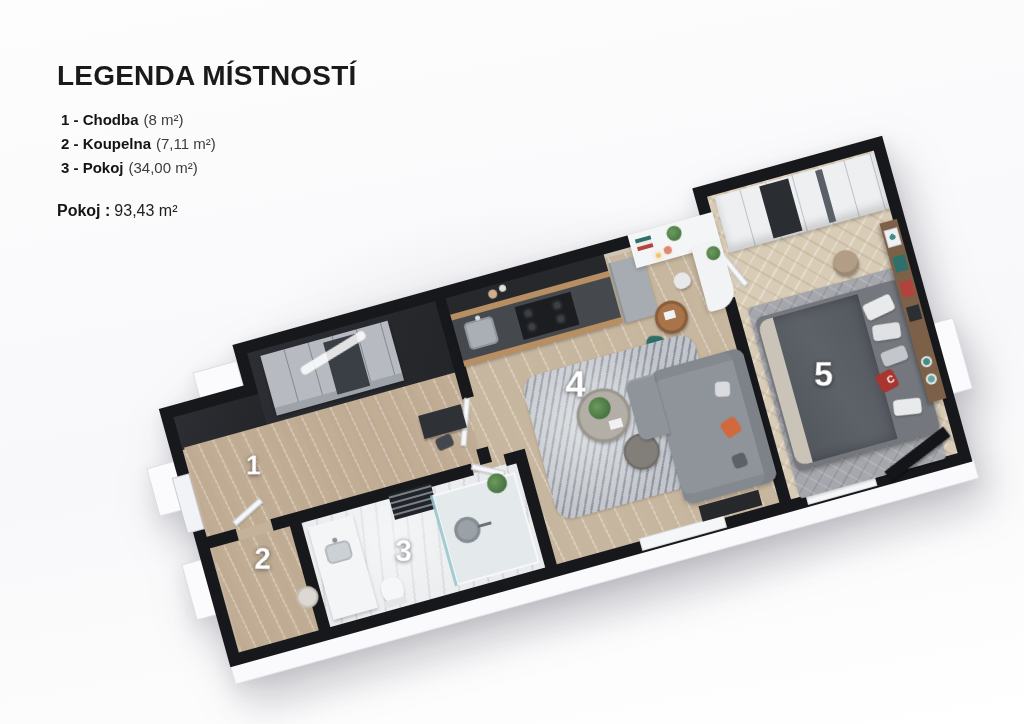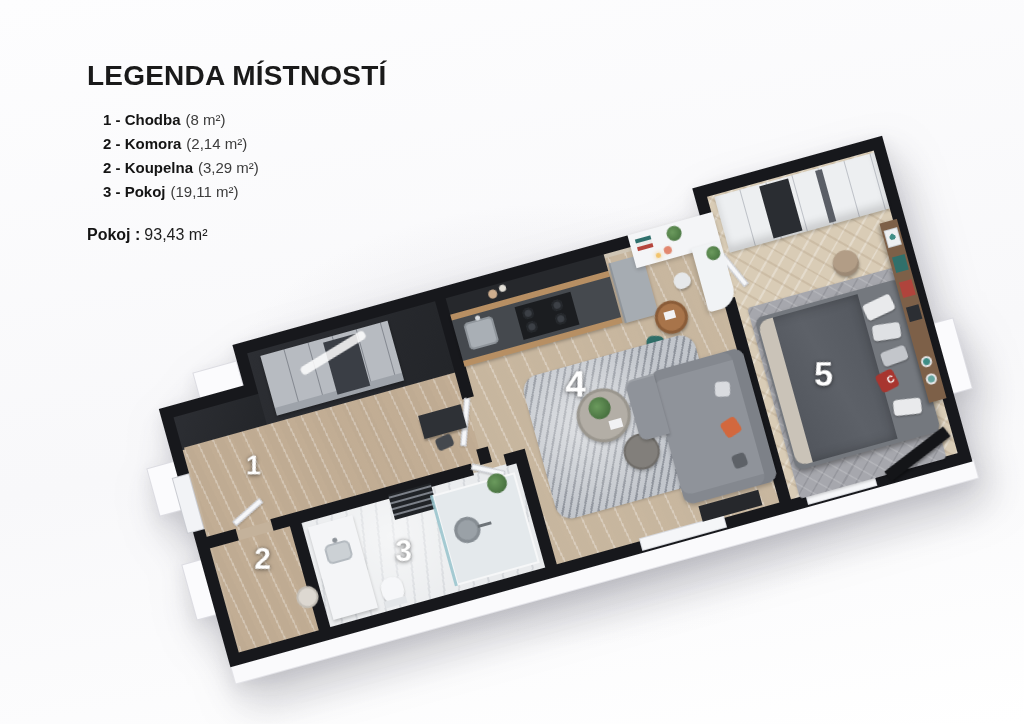--- a/index.html
+++ b/index.html
@@ -3,23 +3,23 @@
 <meta charset="utf-8">
 <style>
   html,body{margin:0;padding:0;}
   body{font-family:"Liberation Sans",sans-serif;background:#fff;}
   .stage{position:relative;width:1024px;height:724px;overflow:hidden;
     background:linear-gradient(170deg,#fdfdfe 0%,#f8f8fa 55%,#ffffff 100%);}
   .stage::before{content:'';position:absolute;left:110px;top:140px;width:900px;height:570px;
     background:radial-gradient(closest-side,rgba(185,185,195,0.38),rgba(185,185,195,0.12) 55%,rgba(185,185,195,0) 78%);}
 
   
-  .legend{position:absolute;left:87px;top:60px;color:#151515;z-index:10;}
+  .legend{position:absolute;left:57px;top:60px;color:#151515;z-index:10;}
   .legend h1{margin:0 0 16px 0;font-size:28px;font-weight:600;letter-spacing:0.2px;color:#1a1a1a;}
-  .legend ul{list-style:none;margin:16px;padding:0;}
+  .legend ul{list-style:none;margin:4px;padding:0;}
   .legend li{font-size:15px;line-height:24px;color:#141414;}
   .legend li b{font-weight:700;}
   .legend li .area{font-weight:400;color:#3c3c3c;margin-left:5px;}
   .legend .total{margin:22px 0 0 0;font-size:16px;color:#141414;}
   .legend .total b{font-weight:700;}
   .legend .total span{font-weight:400;margin-left:4px;color:#1d1d1d;}
 
   
   .scene{position:absolute;left:175px;top:260px;width:770px;height:310px;
     transform:rotate(-15.5deg);transform-origin:center center;
@@ -209,23 +209,22 @@
 </style>
 </head>
 <body>
 
 <div class="stage">
 
   <section class="legend">
     <h1>LEGENDA MÍSTNOSTÍ</h1>
     <ul>
       <li><b>1 - Chodba</b><span class="area">(8 m²)</span></li>
-      <li><b>2 - Komora</b><span class="area">(2,14 m²)</span></li>
-      <li><b>2 - Koupelna</b><span class="area">(3,29 m²)</span></li>
-      <li><b>3 - Pokoj</b><span class="area">(19,11 m²)</span></li>
+      <li><b>2 - Koupelna</b><span class="area">(7,11 m²)</span></li>
+      <li><b>3 - Pokoj</b><span class="area">(34,00 m²)</span></li>
     </ul>
     <p class="total"><b>Pokoj :</b><span>93,43 m²</span></p>
   </section>
 
   <div class="scene">
 
     <div class="stub s1"></div>
     <div class="stub s2"></div>
     <div class="stub s3"></div>
     <div class="stub s4"></div>

